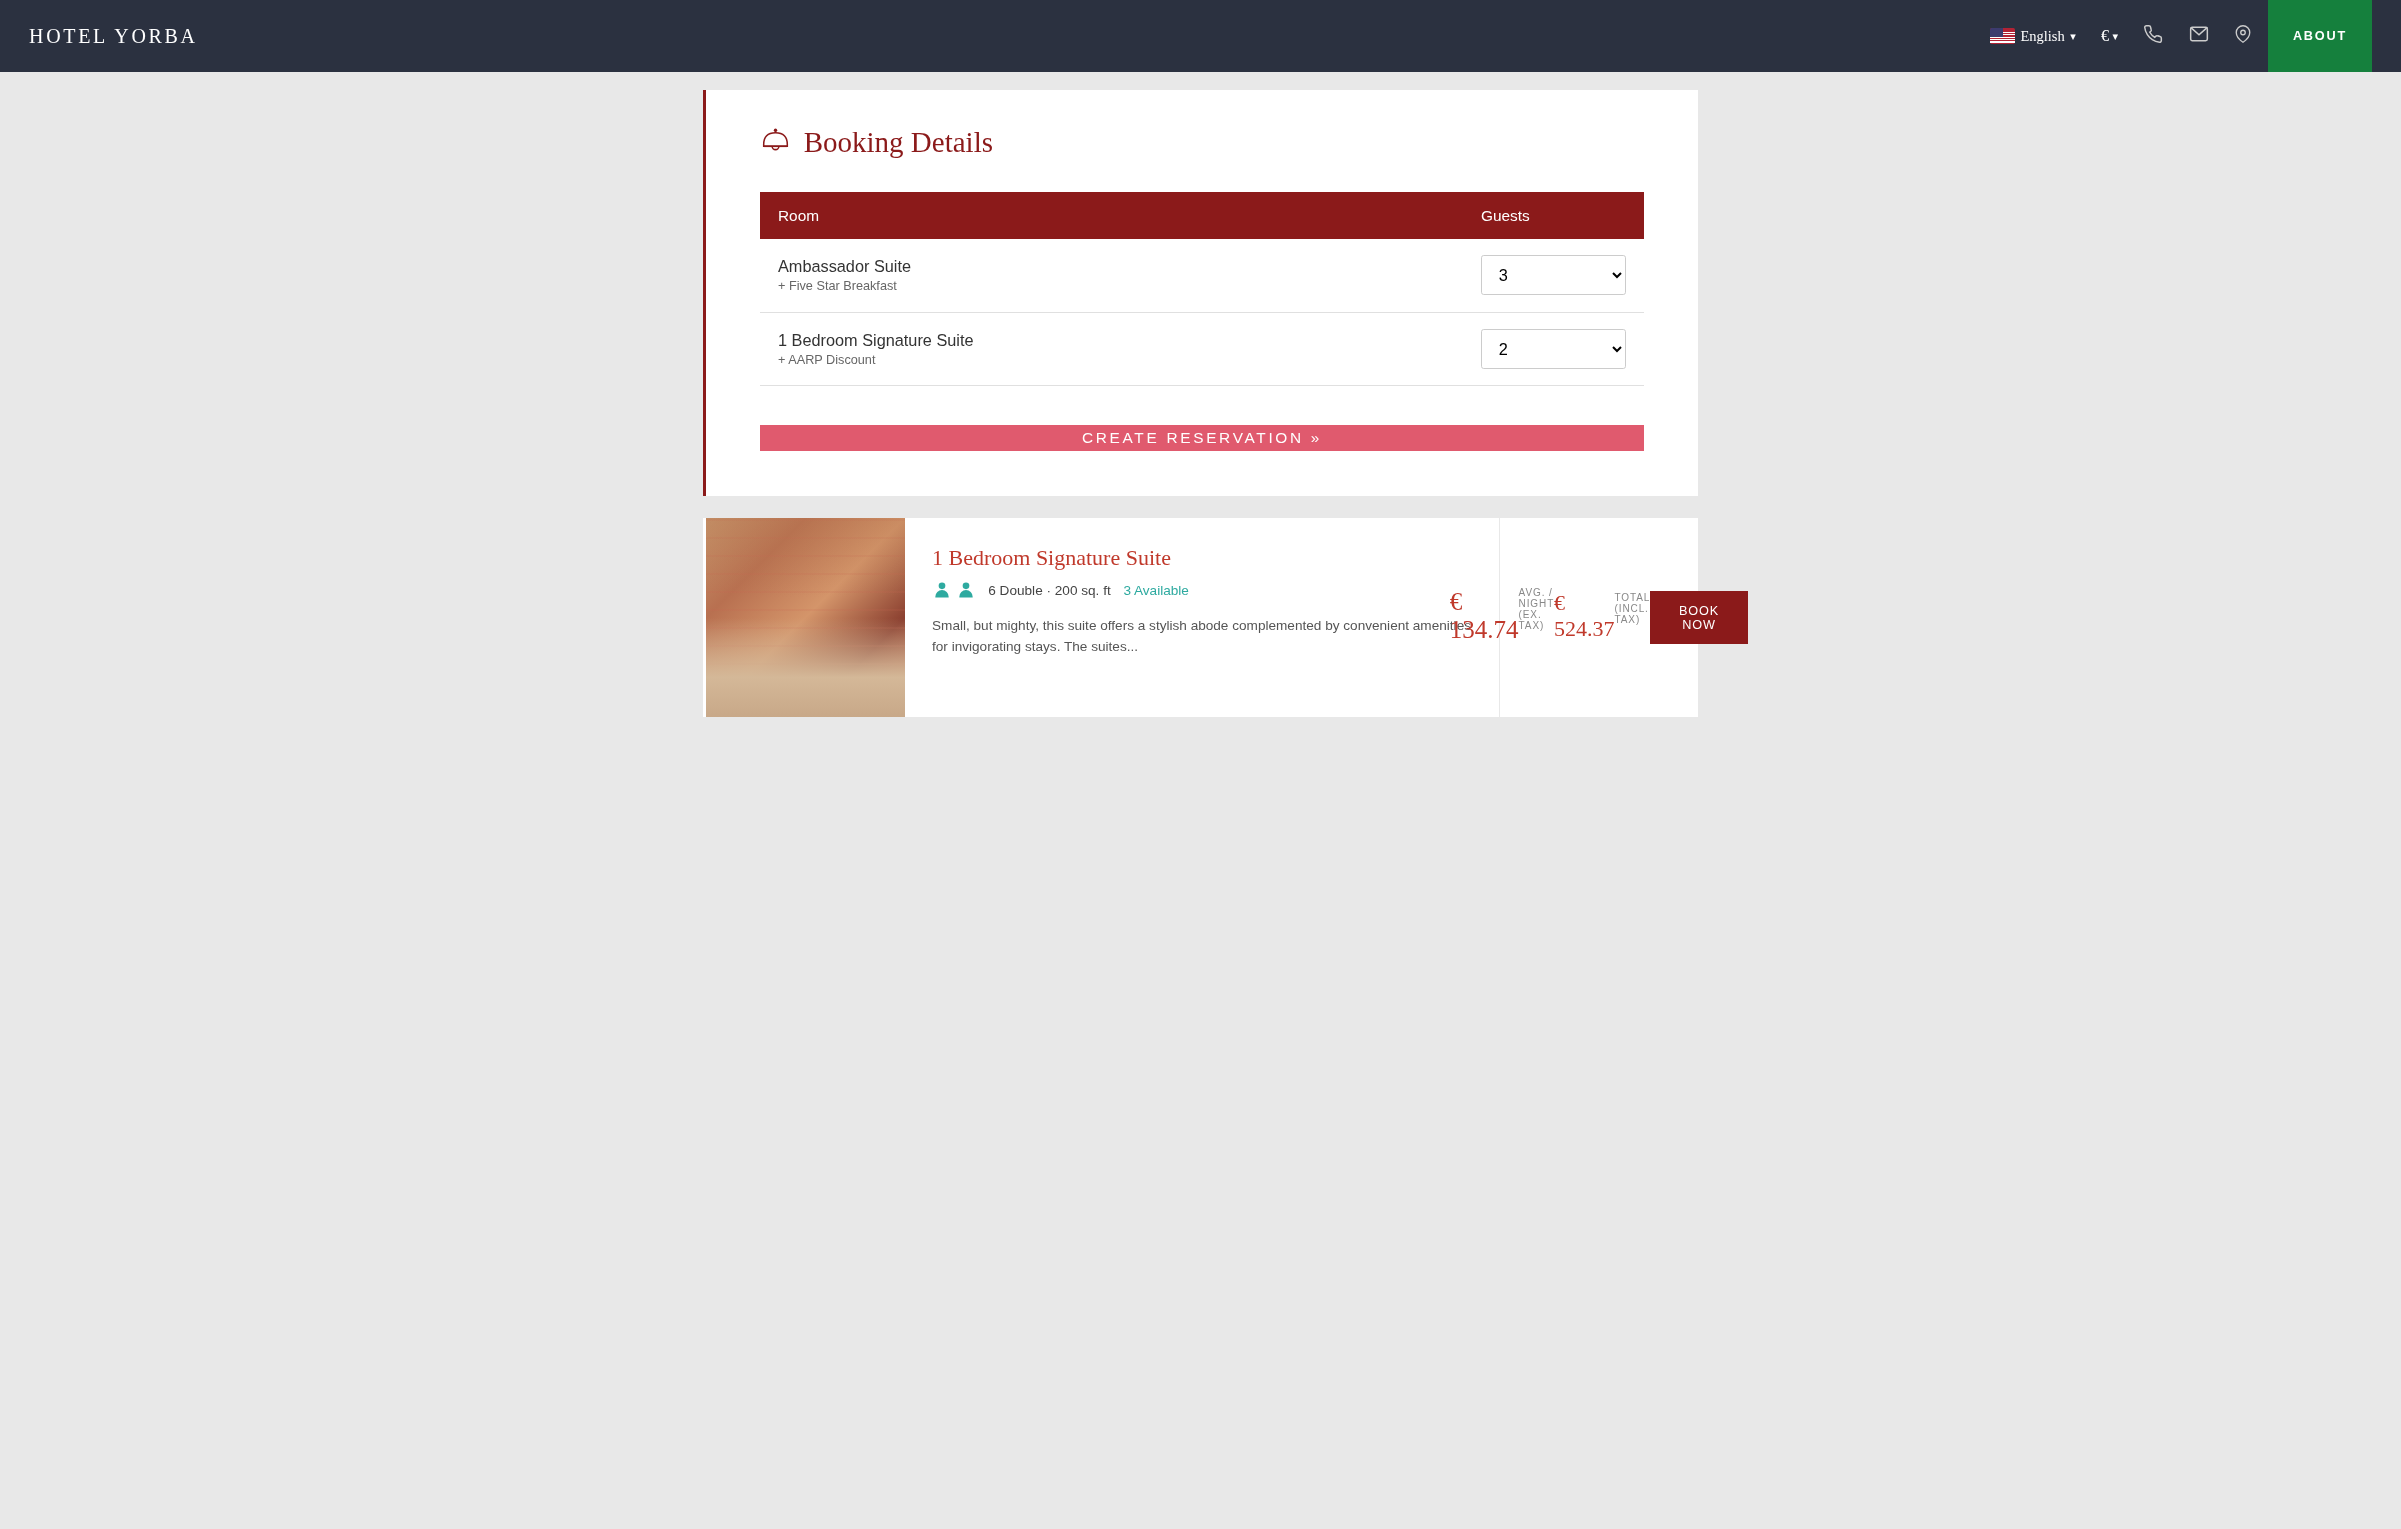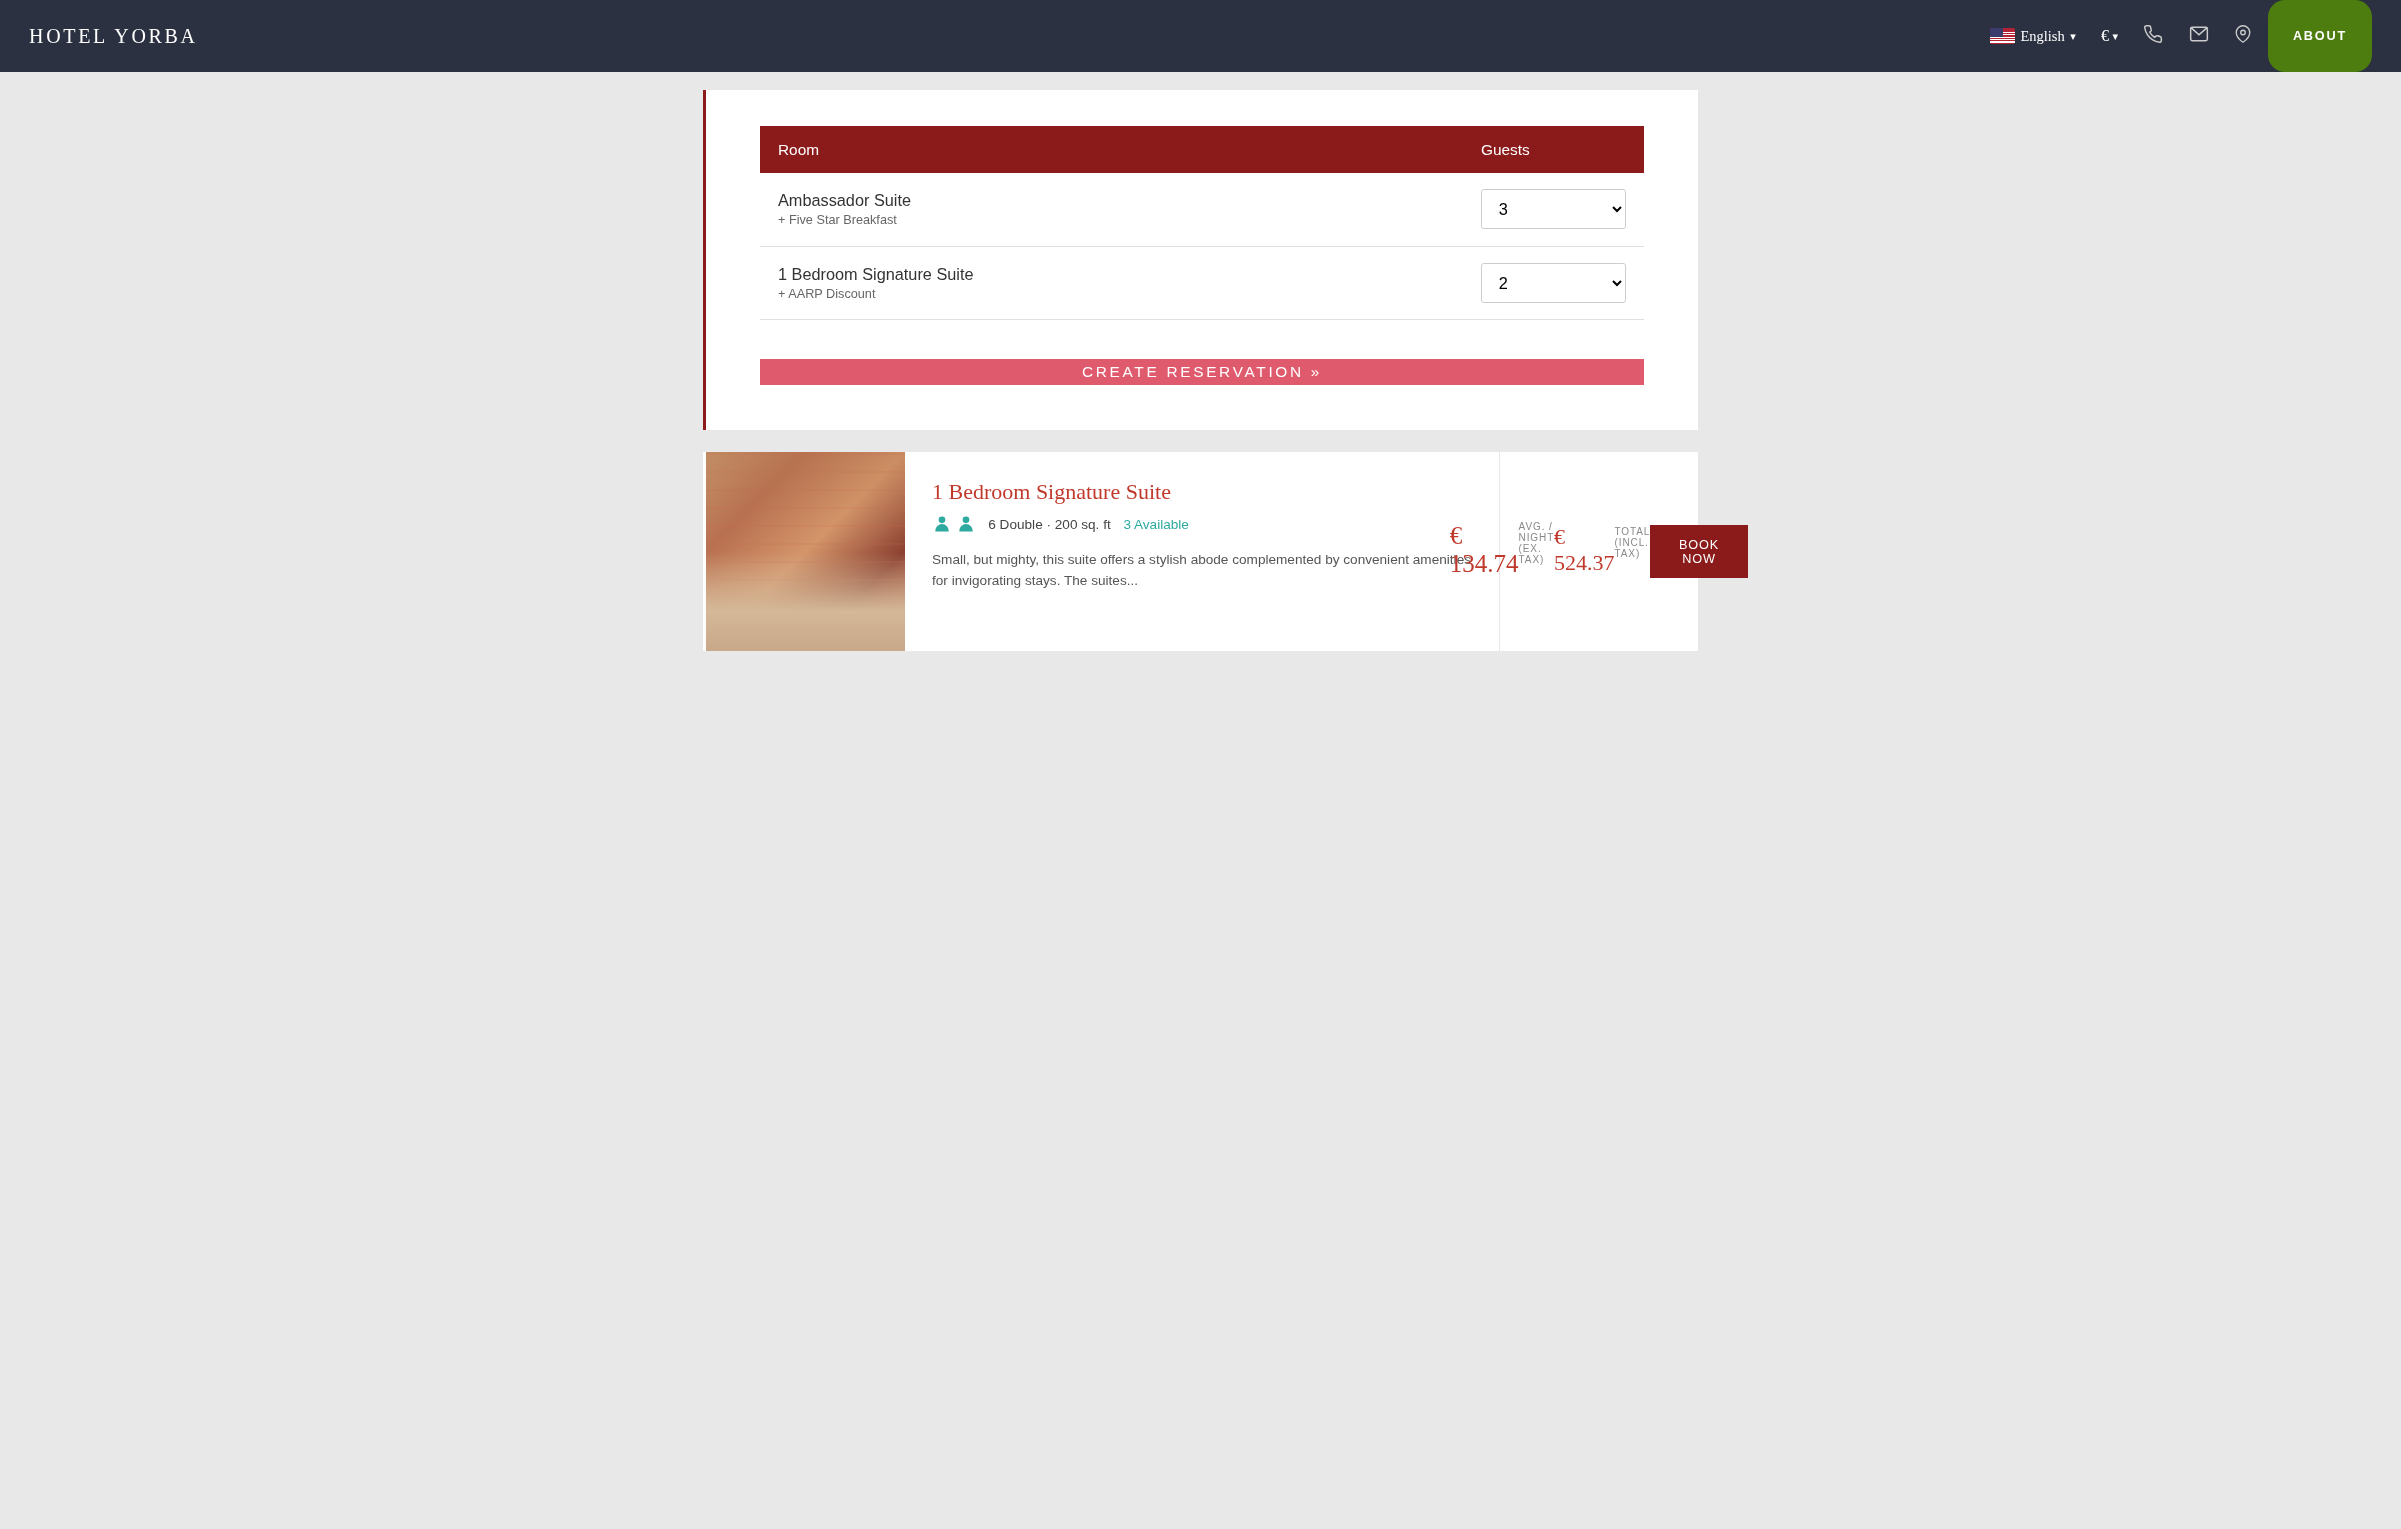--- a/index.html
+++ b/index.html
@@ -74,32 +74,31 @@
       cursor: pointer;
       padding: 0 9px;
     }
     .nav-icon {
       color: #ccc;
       font-size: 18px;
       padding: 0 9px;
       cursor: pointer;
     }
     .nav-about {
-      background: #4d7c0f;
+      background: #15803d;
       color: #fff;
       font-size: 12.7px;
       letter-spacing: 1.8px;
       padding: 0 25px;
       height: 72px;
       display: flex;
       align-items: center;
       cursor: pointer;
       font-family: sans-serif;
       font-weight: 600;
-      border-radius: 17px;
     }
     .caret { font-size: 11px; }
 
     
     .page-content {
       max-width: 995px;
       margin: 0 auto;
       padding: 18px 0;
     }
 
@@ -357,20 +356,32 @@
         <circle cx="12" cy="10" r="3"></circle>
       </svg>
     </span>
     <div class="nav-about">ABOUT</div>
   </div>
 </nav>
 
 <div class="page-content">
 
   <div class="booking-card">
+    <div class="booking-title">
+      <span class="bell-icon">
+        <svg width="31" height="27" viewBox="0 0 36 32" fill="none" stroke="#8b1a1a" stroke-width="1.8">
+          <path d="M4 22 C4 14 8 8 18 8 C28 8 32 14 32 22 L32 24 L4 24 Z"></path>
+          <line x1="18" y1="6" x2="18" y2="8"></line>
+          <path d="M14 24 C14 26.2 15.8 28 18 28 C20.2 28 22 26.2 22 24"></path>
+          <circle cx="18" cy="5" r="2" fill="#8b1a1a" stroke="none"></circle>
+          <line x1="4" y1="24" x2="32" y2="24" stroke-width="2"></line>
+        </svg>
+      </span>
+      <h1>Booking Details</h1>
+    </div>
 
     <table class="booking-table">
       <thead>
         <tr>
           <th>Room</th>
           <th class="guests-col">Guests</th>
         </tr>
       </thead>
       <tbody id="booking-rows">
       <tr>

